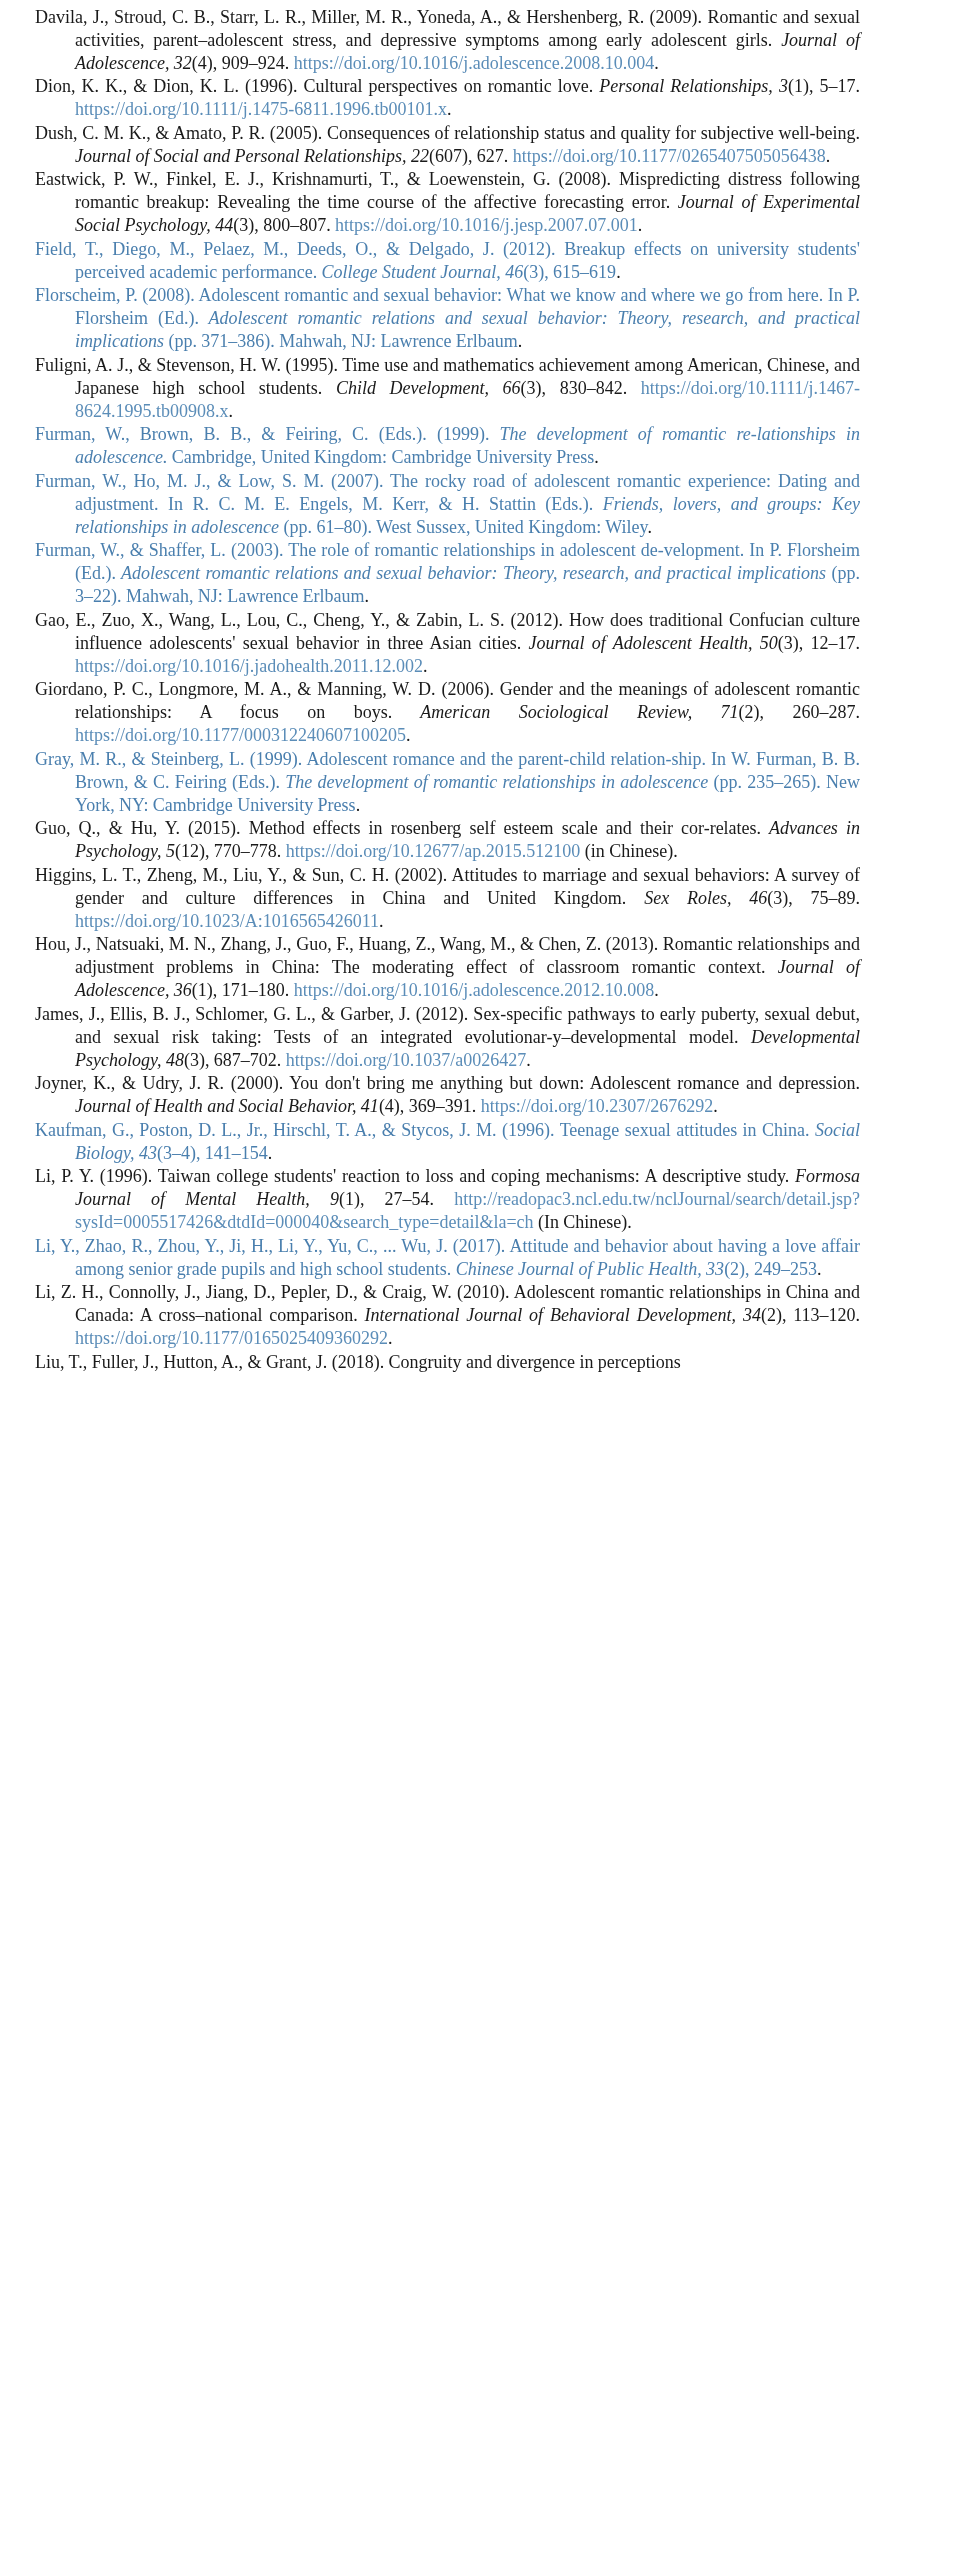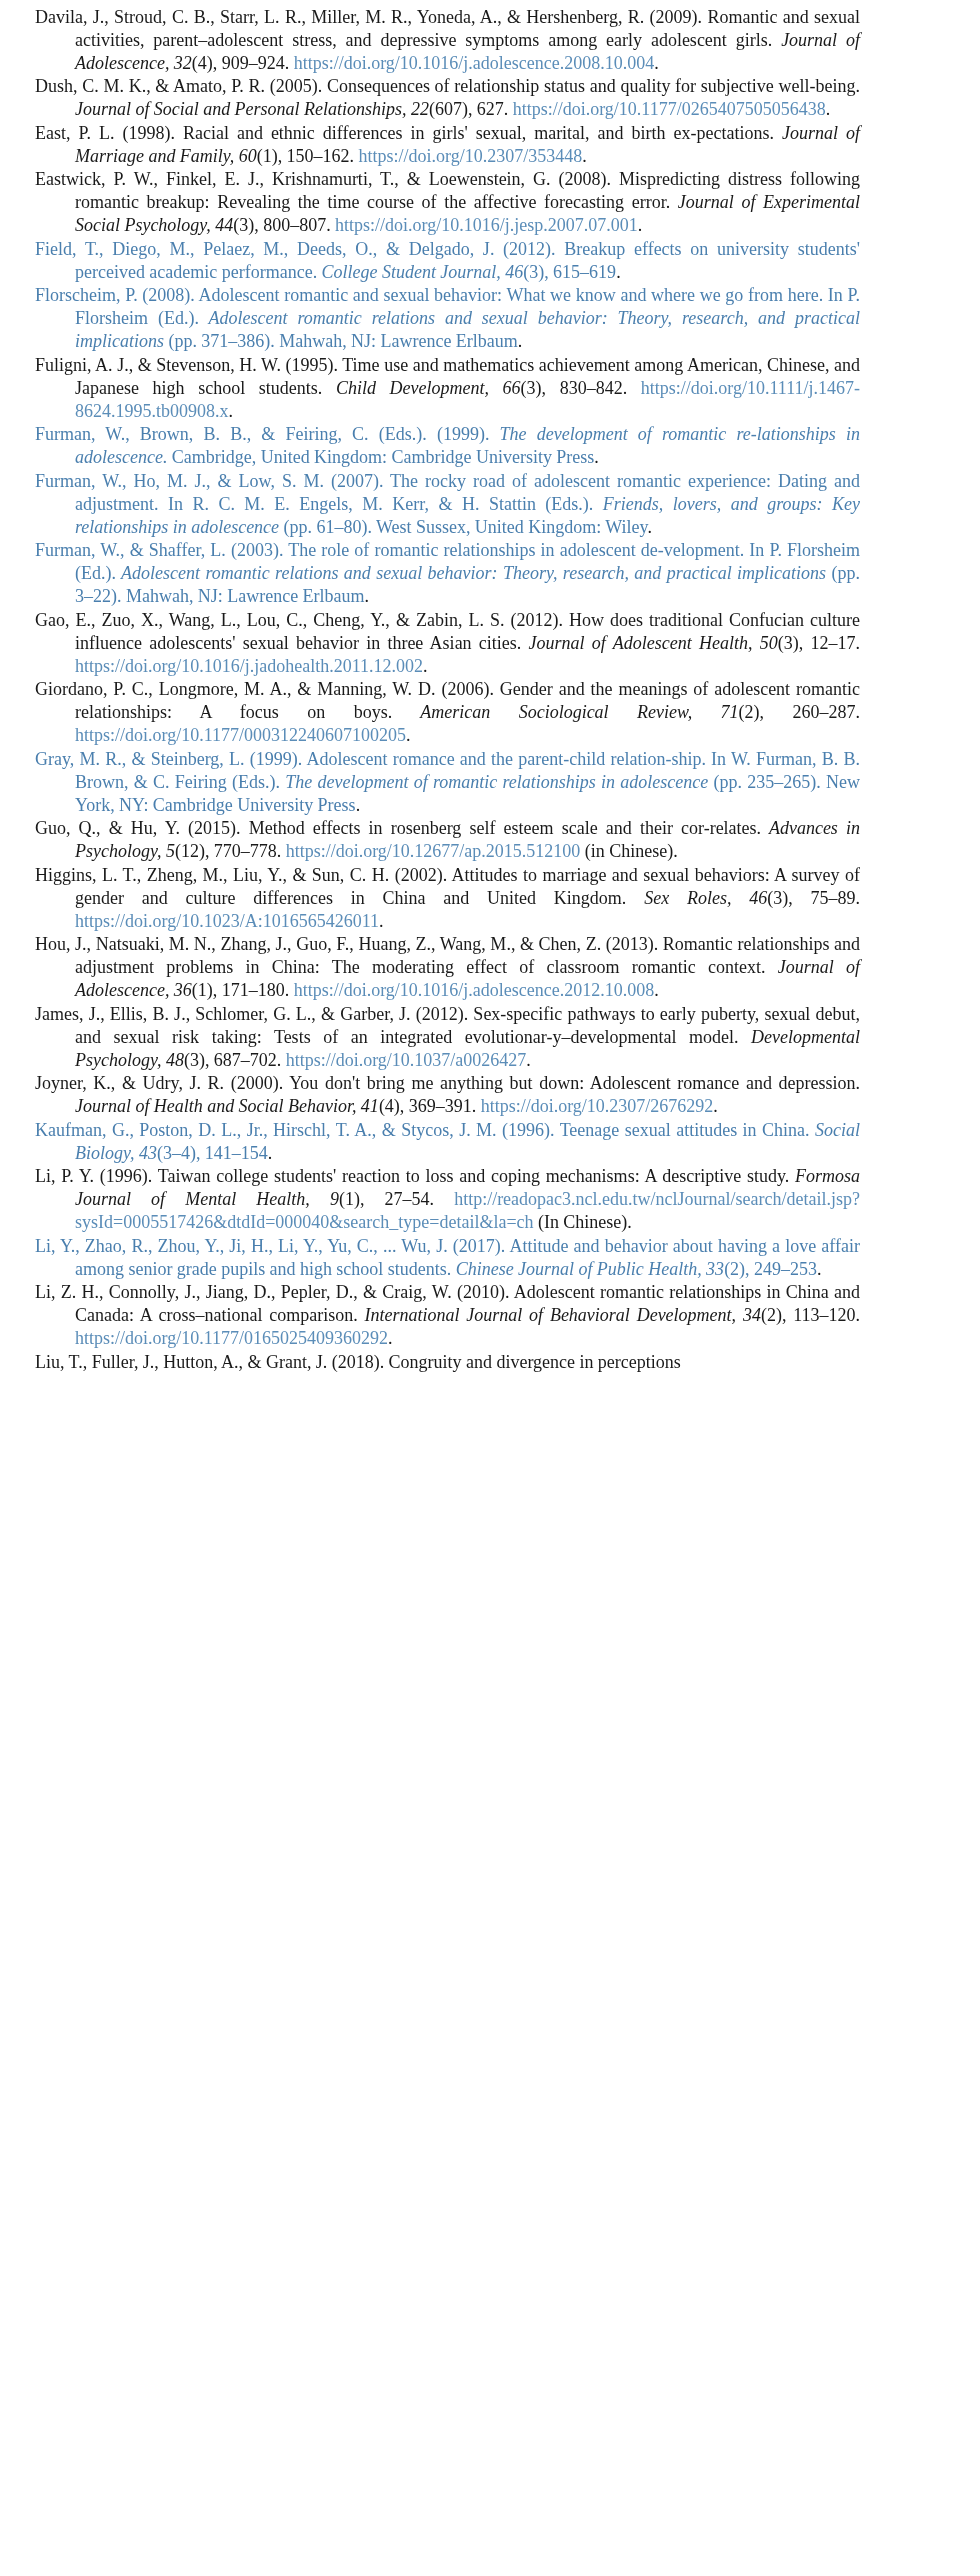--- a/index.html
+++ b/index.html
@@ -43,22 +43,22 @@
   .dot {
     color: #1a1a1a;
   }
 </style>
 </head>
 <body>
 
 <div id="page">
   <div id="ref-list">
       <p class="ref"><span>Davila, J., Stroud, C. B., Starr, L. R., Miller, M. R., Yoneda, A., &amp; Hershenberg, R. (2009).</span><span> Romantic and sexual activities, parent–adolescent stress, and depressive symptoms among early adolescent girls.</span><span class="it"> Journal of Adolescence, 32</span><span>(4), 909–924. </span><a class="lnk">https://doi.org/10.1016/j.adolescence.2008.10.004</a><span class="dot">.</span></p>
+      <p class="ref"><span>Dion, K. K., &amp; Dion, K. L. (1996).</span><span> Cultural perspectives on romantic love.</span><span class="it"> Personal Relationships, 3</span><span>(1), 5–17. </span><a class="lnk">https://doi.org/10.1111/j.1475-6811.1996.tb00101.x</a><span class="dot">.</span></p>
       <p class="ref"><span>Dush, C. M. K., &amp; Amato, P. R. (2005).</span><span> Consequences of relationship status and quality for subjective well-being.</span><span class="it"> Journal of Social and Personal Relationships, 22</span><span>(607), 627. </span><a class="lnk">https://doi.org/10.1177/0265407505056438</a><span class="dot">.</span></p>
-      <p class="ref"><span>East, P. L. (1998).</span><span> Racial and ethnic differences in girls' sexual, marital, and birth ex-pectations.</span><span class="it"> Journal of Marriage and Family, 60</span><span>(1), 150–162. </span><a class="lnk">https://doi.org/10.2307/353448</a><span class="dot">.</span></p>
       <p class="ref"><span>Eastwick, P. W., Finkel, E. J., Krishnamurti, T., &amp; Loewenstein, G. (2008).</span><span> Mispredicting distress following romantic breakup: Revealing the time course of the affective forecasting error.</span><span class="it"> Journal of Experimental Social Psychology, 44</span><span>(3), 800–807. </span><a class="lnk">https://doi.org/10.1016/j.jesp.2007.07.001</a><span class="dot">.</span></p>
       <p class="ref blue"><span>Field, T., Diego, M., Pelaez, M., Deeds, O., &amp; Delgado, J. (2012).</span><span> Breakup effects on university students' perceived academic performance.</span><span class="it"> College Student Journal, 46</span><span>(3), 615–619</span><span class="dot">.</span></p>
       <p class="ref blue"><span>Florscheim, P. (2008).</span><span> Adolescent romantic and sexual behavior: What we know and where we go from here. In P. Florsheim (Ed.).</span><span class="it"> Adolescent romantic relations and sexual behavior: Theory, research, and practical implications</span><span> (pp. 371–386). Mahwah, NJ: Lawrence Erlbaum</span><span class="dot">.</span></p>
       <p class="ref"><span>Fuligni, A. J., &amp; Stevenson, H. W. (1995).</span><span> Time use and mathematics achievement among American, Chinese, and Japanese high school students.</span><span class="it"> Child Development, 66</span><span>(3), 830–842. </span><a class="lnk">https://doi.org/10.1111/j.1467-8624.1995.tb00908.x</a><span class="dot">.</span></p>
       <p class="ref blue"><span>Furman, W., Brown, B. B., &amp; Feiring, C. (Eds.). (1999).</span><span class="it"> The development of romantic re-lationships in adolescence.</span><span> Cambridge, United Kingdom: Cambridge University Press</span><span class="dot">.</span></p>
       <p class="ref blue"><span>Furman, W., Ho, M. J., &amp; Low, S. M. (2007).</span><span> The rocky road of adolescent romantic experience: Dating and adjustment. In R. C. M. E. Engels, M. Kerr, &amp; H. Stattin (Eds.).</span><span class="it"> Friends, lovers, and groups: Key relationships in adolescence</span><span> (pp. 61–80). West Sussex, United Kingdom: Wiley</span><span class="dot">.</span></p>
       <p class="ref blue"><span>Furman, W., &amp; Shaffer, L. (2003).</span><span> The role of romantic relationships in adolescent de-velopment. In P. Florsheim (Ed.).</span><span class="it"> Adolescent romantic relations and sexual behavior: Theory, research, and practical implications</span><span> (pp. 3–22). Mahwah, NJ: Lawrence Erlbaum</span><span class="dot">.</span></p>
       <p class="ref"><span>Gao, E., Zuo, X., Wang, L., Lou, C., Cheng, Y., &amp; Zabin, L. S. (2012).</span><span> How does traditional Confucian culture influence adolescents' sexual behavior in three Asian cities.</span><span class="it"> Journal of Adolescent Health, 50</span><span>(3), 12–17. </span><a class="lnk">https://doi.org/10.1016/j.jadohealth.2011.12.002</a><span class="dot">.</span></p>
       <p class="ref"><span>Giordano, P. C., Longmore, M. A., &amp; Manning, W. D. (2006).</span><span> Gender and the meanings of adolescent romantic relationships: A focus on boys.</span><span class="it"> American Sociological Review, 71</span><span>(2), 260–287. </span><a class="lnk">https://doi.org/10.1177/000312240607100205</a><span class="dot">.</span></p>
       <p class="ref blue"><span>Gray, M. R., &amp; Steinberg, L. (1999).</span><span> Adolescent romance and the parent-child relation-ship. In W. Furman, B. B. Brown, &amp; C. Feiring (Eds.).</span><span class="it"> The development of romantic relationships in adolescence</span><span> (pp. 235–265). New York, NY: Cambridge University Press</span><span class="dot">.</span></p>

